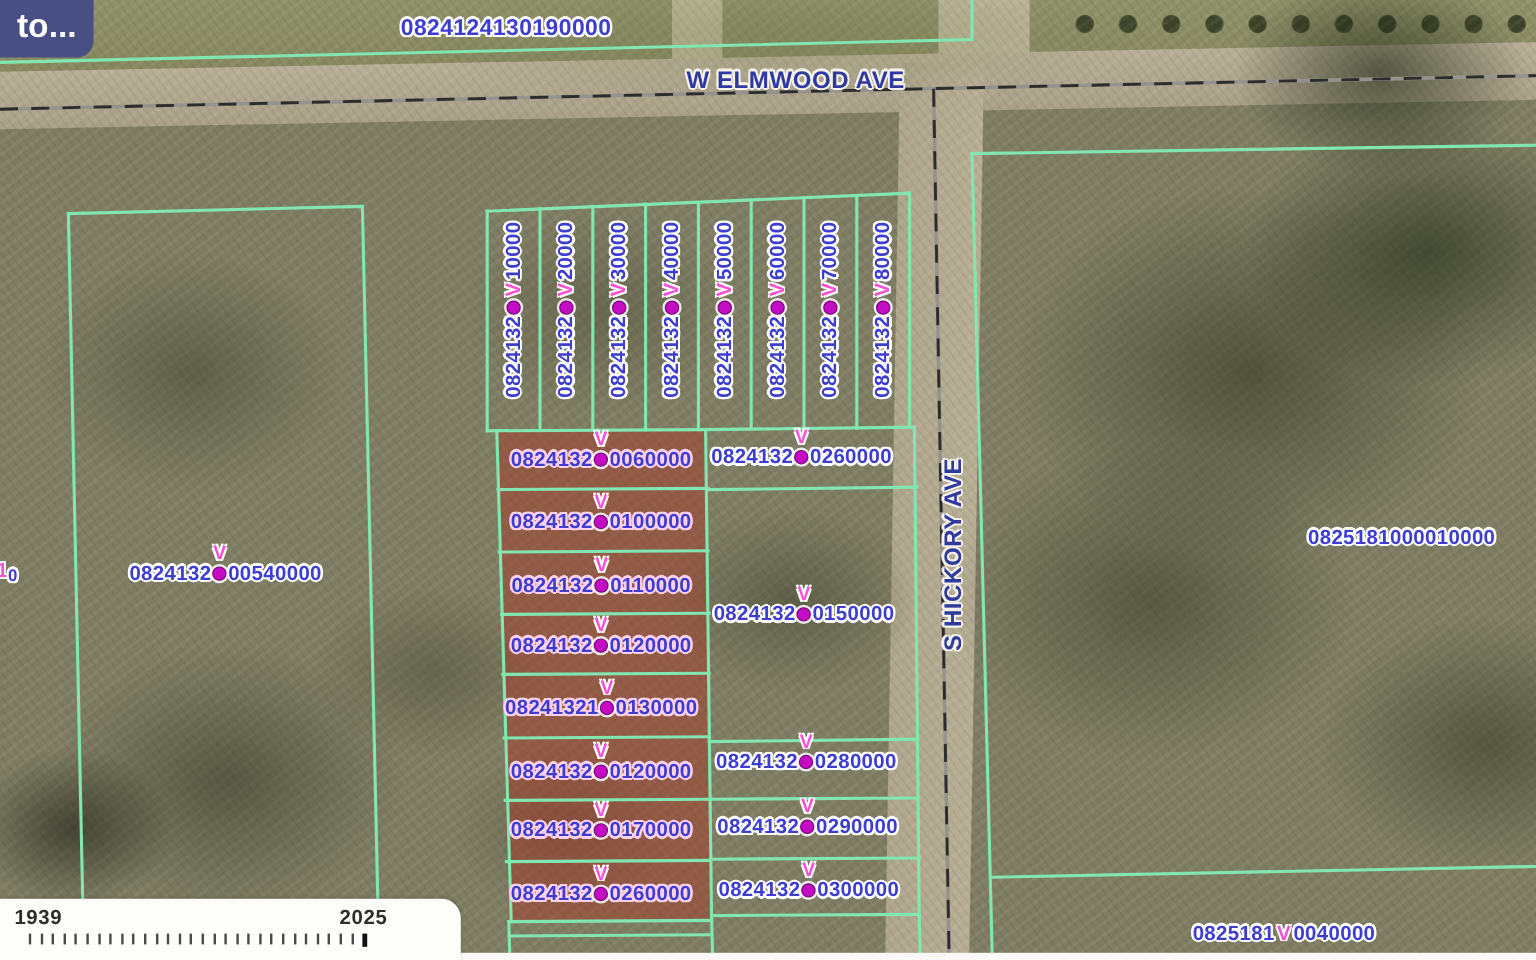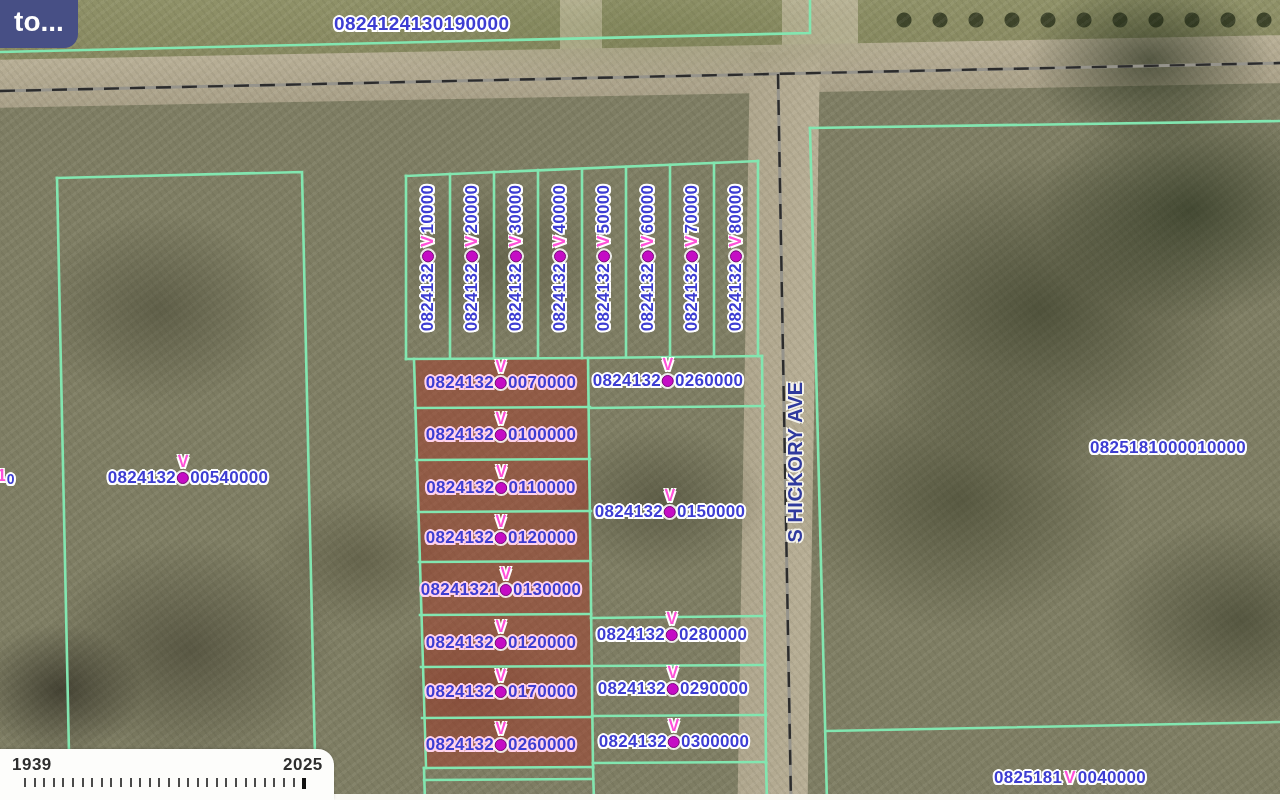--- a/index.html
+++ b/index.html
@@ -58,21 +58,21 @@
     white-space:nowrap;z-index:25;
     text-shadow:-1.5px -1.5px 0 #f4f2ea,1.5px -1.5px 0 #f4f2ea,-1.5px 1.5px 0 #f4f2ea,1.5px 1.5px 0 #f4f2ea,
     0 2px 0 #f4f2ea,0 -2px 0 #f4f2ea;}
   .biglbl{font-size:19px;letter-spacing:.4px;}
 
   
   #back-btn{position:absolute;left:0;top:0;width:78px;height:48px;z-index:60;border:none;cursor:pointer;
     background:#474f85;color:#fff;font-family:"Liberation Sans",sans-serif;
     font-size:28px;font-weight:bold;border-radius:0 0 14px 0;display:flex;
     align-items:center;justify-content:center;padding-bottom:5px;}
-  #timeline{position:absolute;left:0;top:749px;width:334px;height:51px;background:#fdfdfb;
+  #timeline{position:absolute;left:0;top:749px;width:384px;height:51px;background:#fdfdfb;
     border-radius:0 16px 0 0;z-index:55;box-shadow:0 -1px 3px rgba(0,0,0,.15);}
   .tl-year{position:absolute;top:6px;font-size:17px;font-weight:bold;color:#2e2e2e;letter-spacing:.5px;}
   #tl-start{left:12px;} #tl-end{left:283px;text-align:center;}
   #tl-ticks{position:absolute;left:24px;top:29px;width:300px;height:12px;display:flex;align-items:flex-start;}
   .tick{display:inline-block;width:2px;height:9px;background:#4a4a4a;margin-right:7.6px;flex:0 0 auto;}
   .tick--handle{width:4px;height:11px;background:#111;margin-right:0;}
   #bottom-strip{position:absolute;left:0;top:794px;width:1280px;height:6px;background:#faf9f5;z-index:50;}
   svg{position:absolute;inset:0;z-index:10;}
 </style>
 </head>
@@ -135,20 +135,21 @@
       <path d="M424,768 L425,802"></path>
         <path d="M593,767 L594,802"></path>
         <path d="M424,780 L593,779"></path>
         <path d="M766,763 L767,802"></path>
       <path d="M810,128 L1282,121"></path>
         <path d="M810,128 L827,802"></path>
         <path d="M827,731 L1282,722"></path>
     </g>
   </svg>
 
+  <div class="street" style="left:572px;top:56px">W ELMWOOD AVE</div>
   <div class="street centered vrot" style="left:795px;top:462px">S HICKORY AVE</div>
 
   <div class="plbl biglbl halo-w" style="left:334px;top:13px">
     <span>0824124130190000</span>
   </div>
   <div class="plbl halo-w" style="left:1090px;top:438px">
     <span>0825181000010000</span>
   </div>
   <div class="plbl halo-w centered" style="left:188px;top:478px">
     <span>0824132</span>
@@ -232,21 +233,21 @@
     <span class="vinline">V</span>
     <span>80000</span>
   </div>
 
   <div class="plbl halo-p centered" style="left:501px;top:383px">
     <span>0824132</span>
     <span class="dotcol">
         <span class="vmark">V</span>
         <span class="pdot"></span>
       </span>
-    <span>0070000</span>
+    <span>0060000</span>
   </div>
   <div class="plbl halo-p centered" style="left:501px;top:435px">
     <span>0824132</span>
     <span class="dotcol">
         <span class="vmark">V</span>
         <span class="pdot"></span>
       </span>
     <span>0100000</span>
   </div>
   <div class="plbl halo-p centered" style="left:501px;top:488px">

